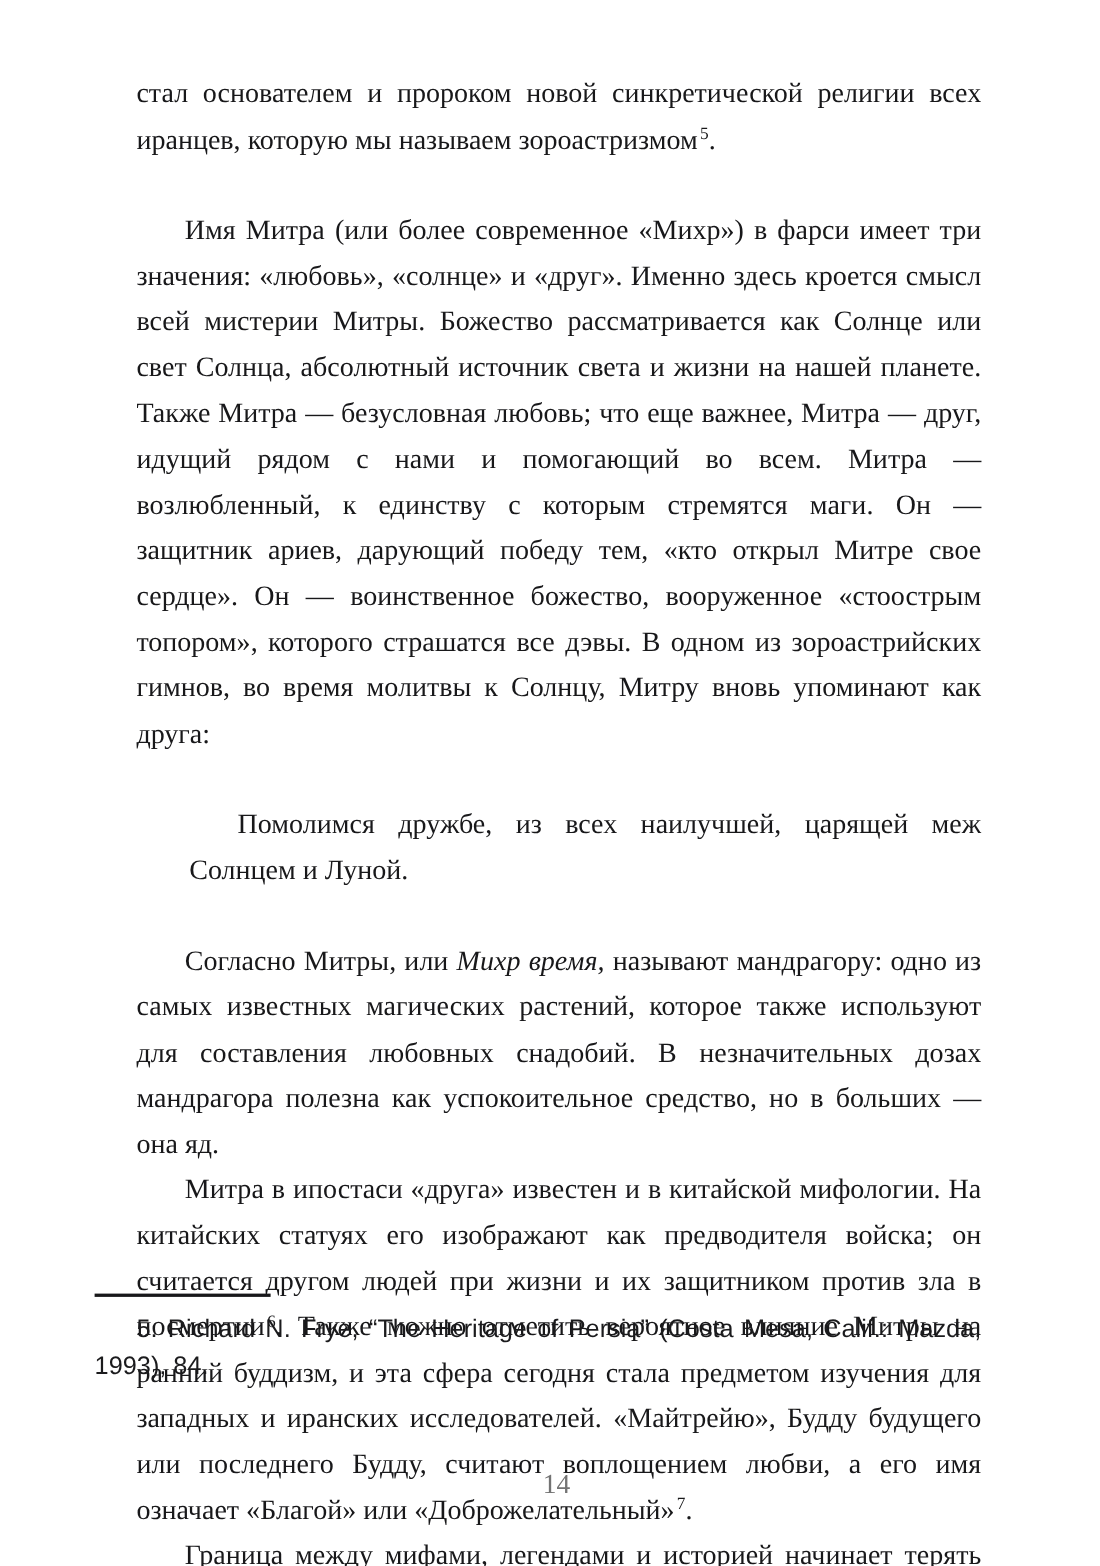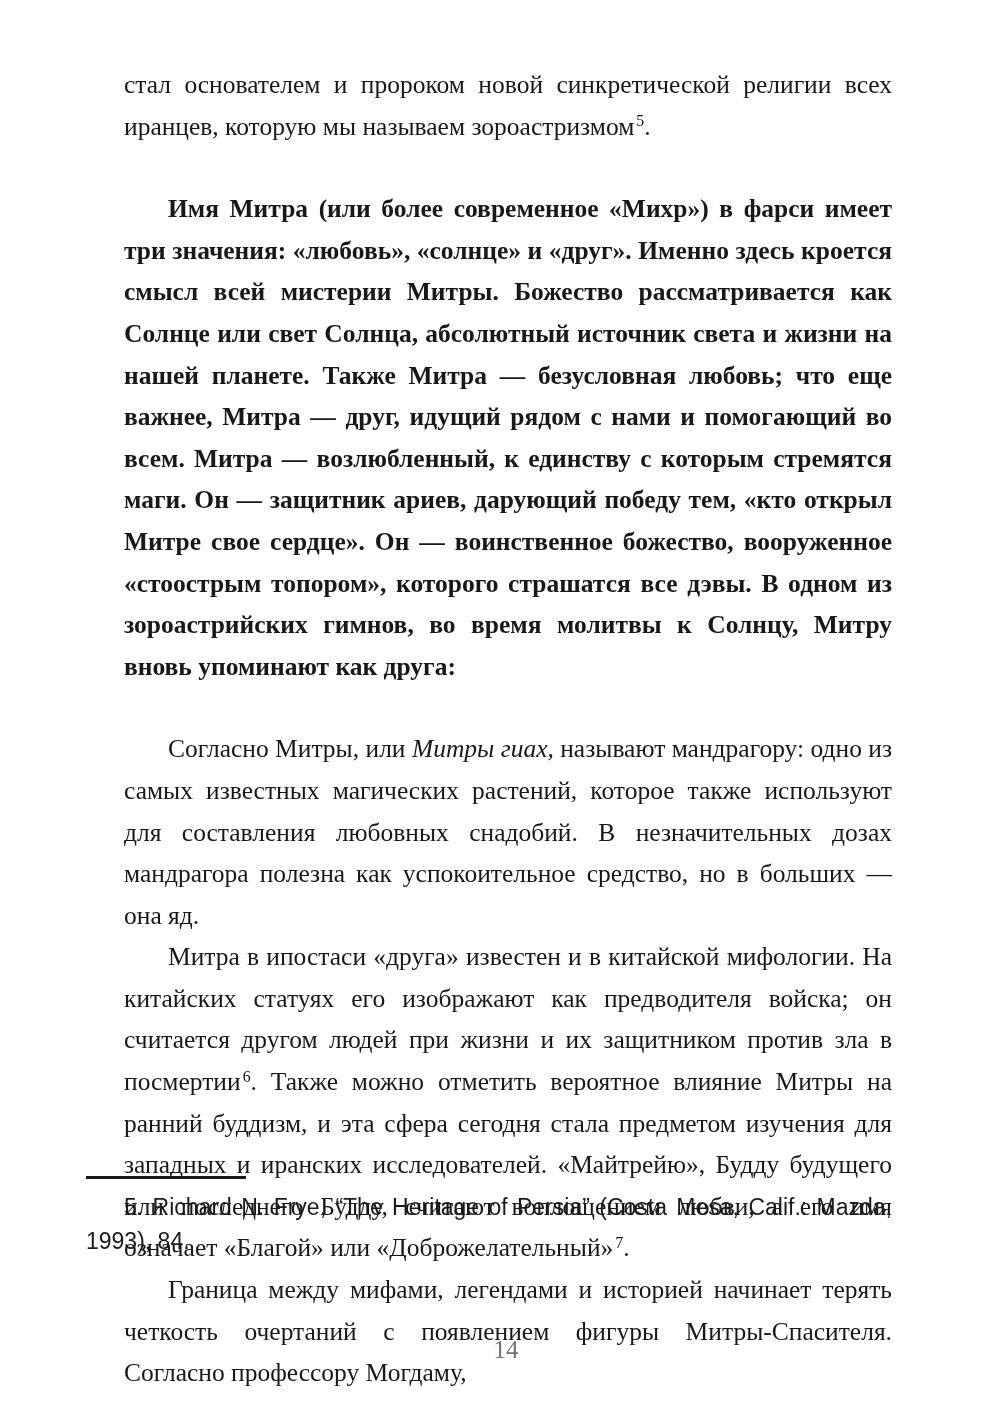--- a/index.html
+++ b/index.html
@@ -36,21 +36,21 @@
     margin: 0;
     hyphens: manual;
     -webkit-hyphens: manual;
   }
   .para.lastline-left {
     text-align-last: left;
   }
   .para.indent {
     text-indent: 44px;
   }
-  .gap-large { margin-top: 41px; font-weight: bold; }
+  .gap-large { margin-top: 41px; }
   .gap-quote-after { margin-top: 41px; }
 
   .quote {
     font-family: "Liberation Serif", "DejaVu Serif", serif;
     font-size: 25.5px;
     line-height: 41.6px;
     color: #18181a;
     text-align: justify;
     text-align-last: left;
     margin: 41px 0 0 0;
@@ -117,22 +117,23 @@
 <body>
 
 <div class="page">
 
   <div class="textblock">
 
     <p class="para lastline-left"><span>стал основателем и пророком новой синкретической религии всех иранцев, которую мы называем зороастризмом</span><sup class="fn">5</sup><span>.</span></p>
 
     <p class="para indent gap-large"><span>Имя Митра (или более современное «Михр») в фарси имеет три значения: «любовь», «солнце» и «друг». Именно здесь кроется смысл всей мистерии Митры. Божество рассматривается как Солнце или свет Солнца, абсолютный источник света и жизни на нашей планете. Также Митра — безусловная любовь; что еще важнее, Митра — друг, идущий рядом с нами и помогающий во всем. Митра — возлюбленный, к единству с которым стремятся маги. Он — защитник ариев, дарующий победу тем, «кто открыл Митре свое сердце». Он — воинственное божество, вооруженное «стоострым топором», которого страшатся все дэвы. В одном из зороастрийских гимнов, во время молитвы к Солнцу, Митру вновь упоминают как друга:</span></p>
 
+    <p class="quote"><span>Помолимся дружбе, из всех наилучшей, царящей меж Солнцем и Луной.</span></p>
 
-    <p class="para indent gap-quote-after"><span>Согласно Митры, или </span><span class="ital">Митры гиах,</span><span> называют мандрагору: одно из самых известных магических растений, которое также используют для составления любовных снадобий. В незначительных дозах мандрагора полезна как успокоительное средство, но в больших — она яд.</span></p>
+    <p class="para indent gap-quote-after"><span>Согласно Митры, или </span><span class="ital">Михр время,</span><span> называют мандрагору: одно из самых известных магических растений, которое также используют для составления любовных снадобий. В незначительных дозах мандрагора полезна как успокоительное средство, но в больших — она яд.</span></p>
 
     <p class="para indent"><span>Митра в ипостаси «друга» известен и в китайской мифологии. На китайских статуях его изображают как предводителя войска; он считается другом людей при жизни и их защитником против зла в посмертии</span><sup class="fn">6</sup><span>. Также можно отметить вероятное влияние Митры на ранний буддизм, и эта сфера сегодня стала предметом изучения для западных и иранских исследователей. «Майтрейю», Будду будущего или последнего Будду, считают воплощением любви, а его имя означает «Благой» или «Доброжелательный»</span><sup class="fn">7</sup><span>.</span></p>
 
     <p class="para indent lastline-left"><span>Граница между мифами, легендами и историей начинает терять четкость очертаний с появлением фигуры Митры-Спасителя. Согласно профессору Могдаму,</span></p>
 
   </div>
 
   <div class="footnotes">
     <div class="fn-rule"></div>
     <div class="fn-list">

